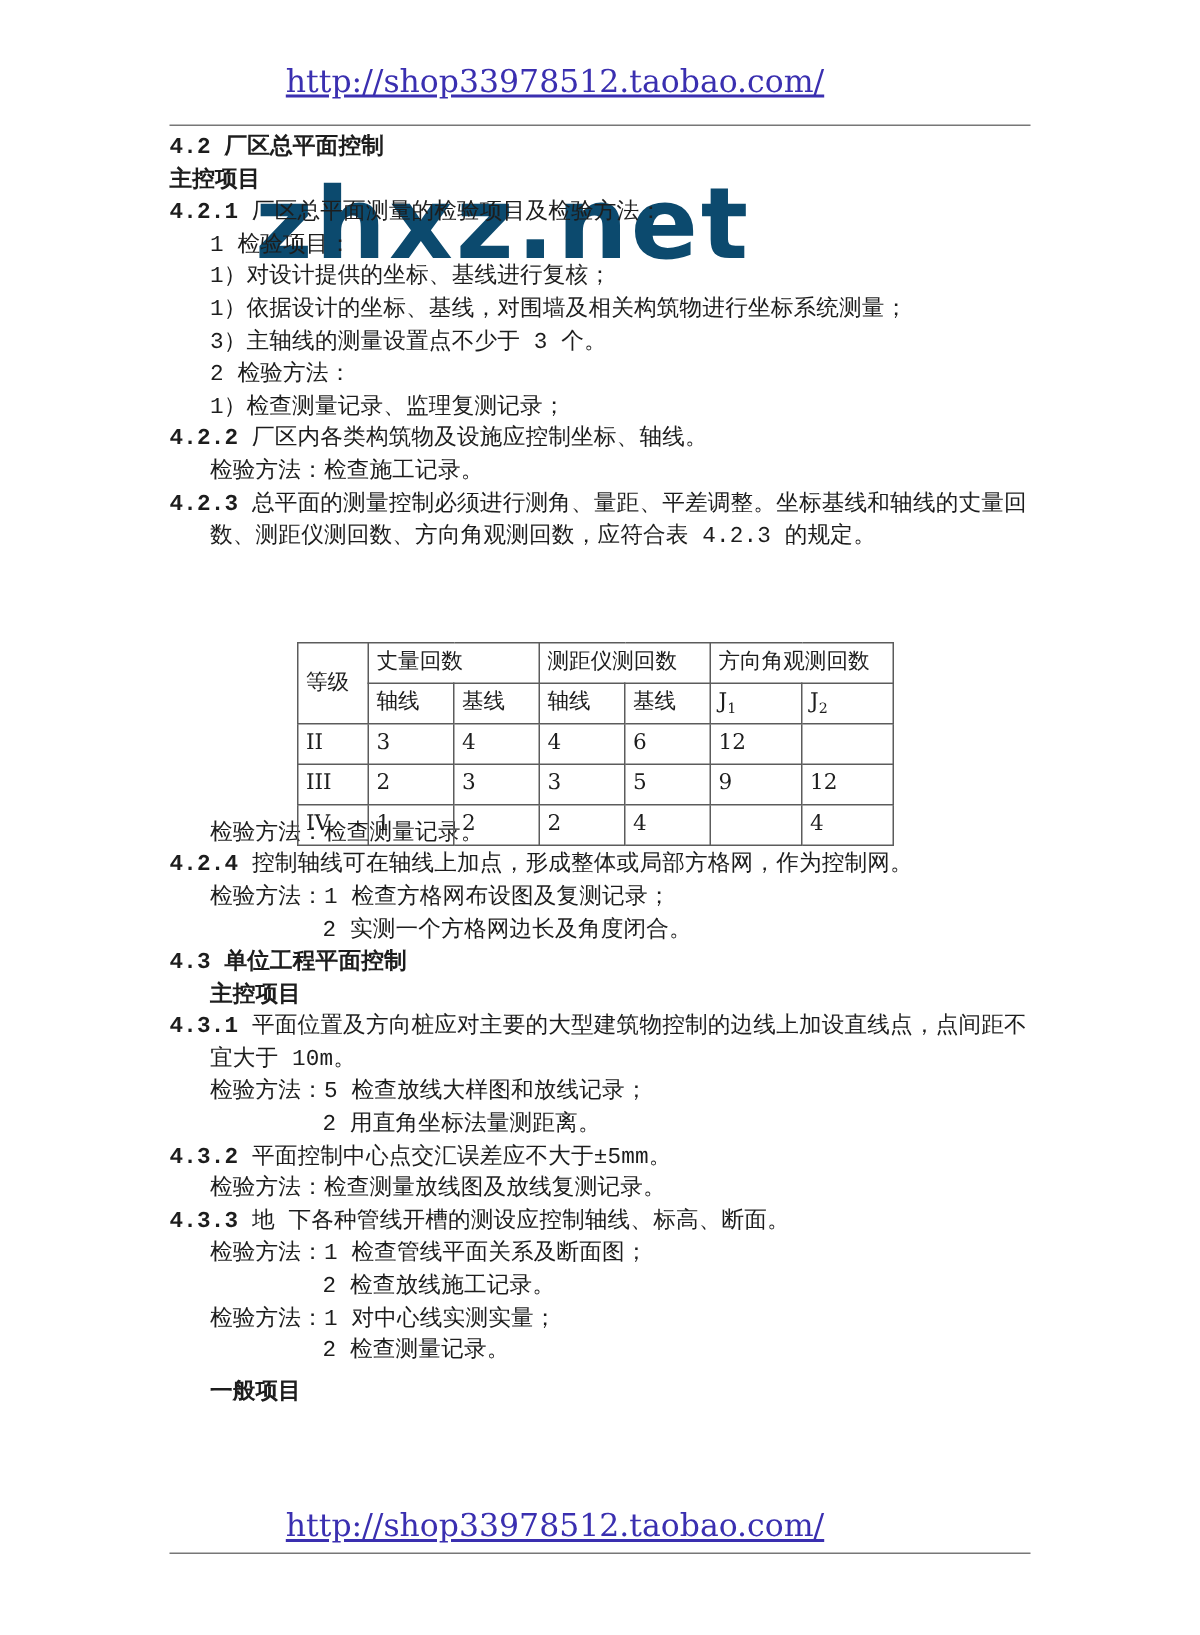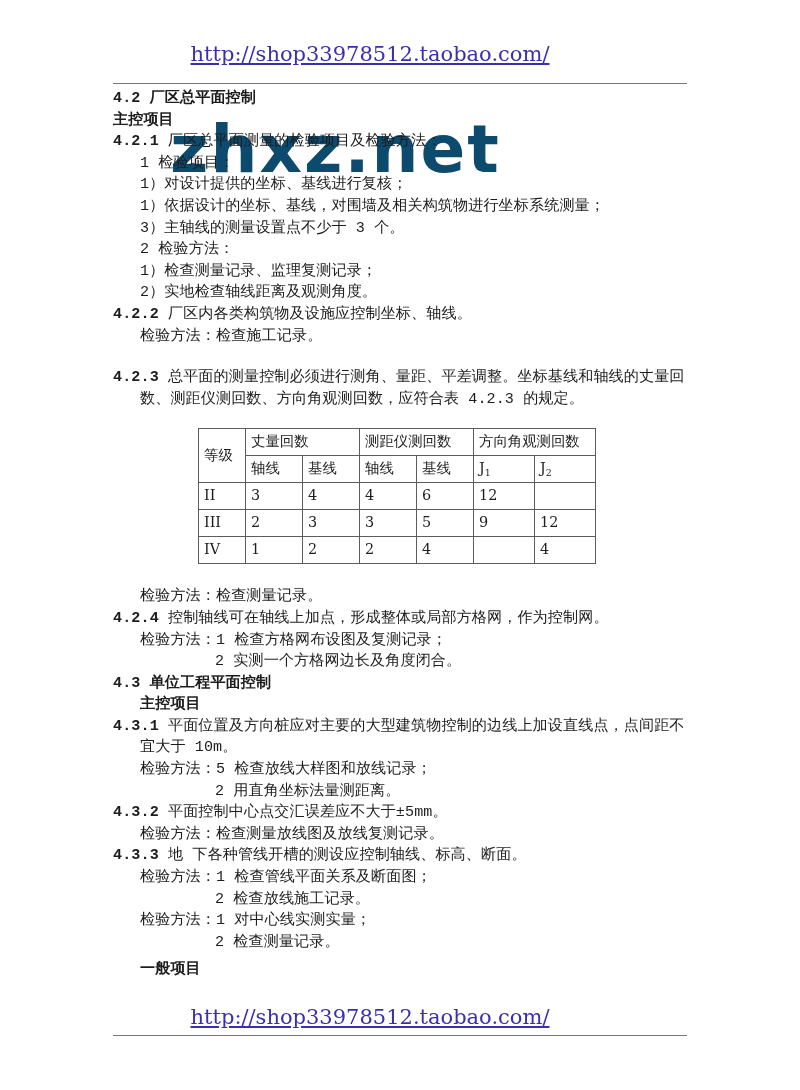--- a/index.html
+++ b/index.html
@@ -169,26 +169,25 @@
     <div class="line b">4.2 厂区总平面控制</div>
     <div class="line b">主控项目</div>
 
     <div class="line hang"><span class="num">4.2.1</span> <span>厂区总平面测量的检验项目及检验方法：</span></div>
     <div class="line i1">1 检验项目：</div>
     <div class="line i1">1）对设计提供的坐标、基线进行复核；</div>
     <div class="line i1">1）依据设计的坐标、基线，对围墙及相关构筑物进行坐标系统测量；</div>
     <div class="line i1">3）主轴线的测量设置点不少于 3 个。</div>
     <div class="line i1">2 检验方法：</div>
     <div class="line i1">1）检查测量记录、监理复测记录；</div>
-    <div class="line i1">2）实地检查轴线距离及观测角度。</div>
 
     <div class="line hang"><span class="num">4.2.2</span> <span>厂区内各类构筑物及设施应控制坐标、轴线。</span></div>
     <div class="line i1">检验方法：检查施工记录。</div>
 
-    <div class="line hang flow" style="padding-left:27px;text-indent:-27px;margin-top:20px;"><span class="num">4.2.3</span> <span>总平面的测量控制必须进行测角、量距、平差调整。坐标基线和轴线的丈量回数、测距仪测回数、方向角观测回数，应符合表 4.2.3 的规定。</span></div>
+    <div class="line hang flow" style="padding-left:27px;text-indent:-27px;"><span class="num">4.2.3</span> <span>总平面的测量控制必须进行测角、量距、平差调整。坐标基线和轴线的丈量回数、测距仪测回数、方向角观测回数，应符合表 4.2.3 的规定。</span></div>
 
     <div class="gap-md"></div>
     <div style="height:162px;"></div>
 
     <div class="line i1">检验方法：检查测量记录。</div>
 
     <div class="line hang"><span class="num">4.2.4</span> <span>控制轴线可在轴线上加点，形成整体或局部方格网，作为控制网。</span></div>
     <div class="line i1">检验方法：1 检查方格网布设图及复测记录；</div>
     <div class="line i3">2 实测一个方格网边长及角度闭合。</div>
 

